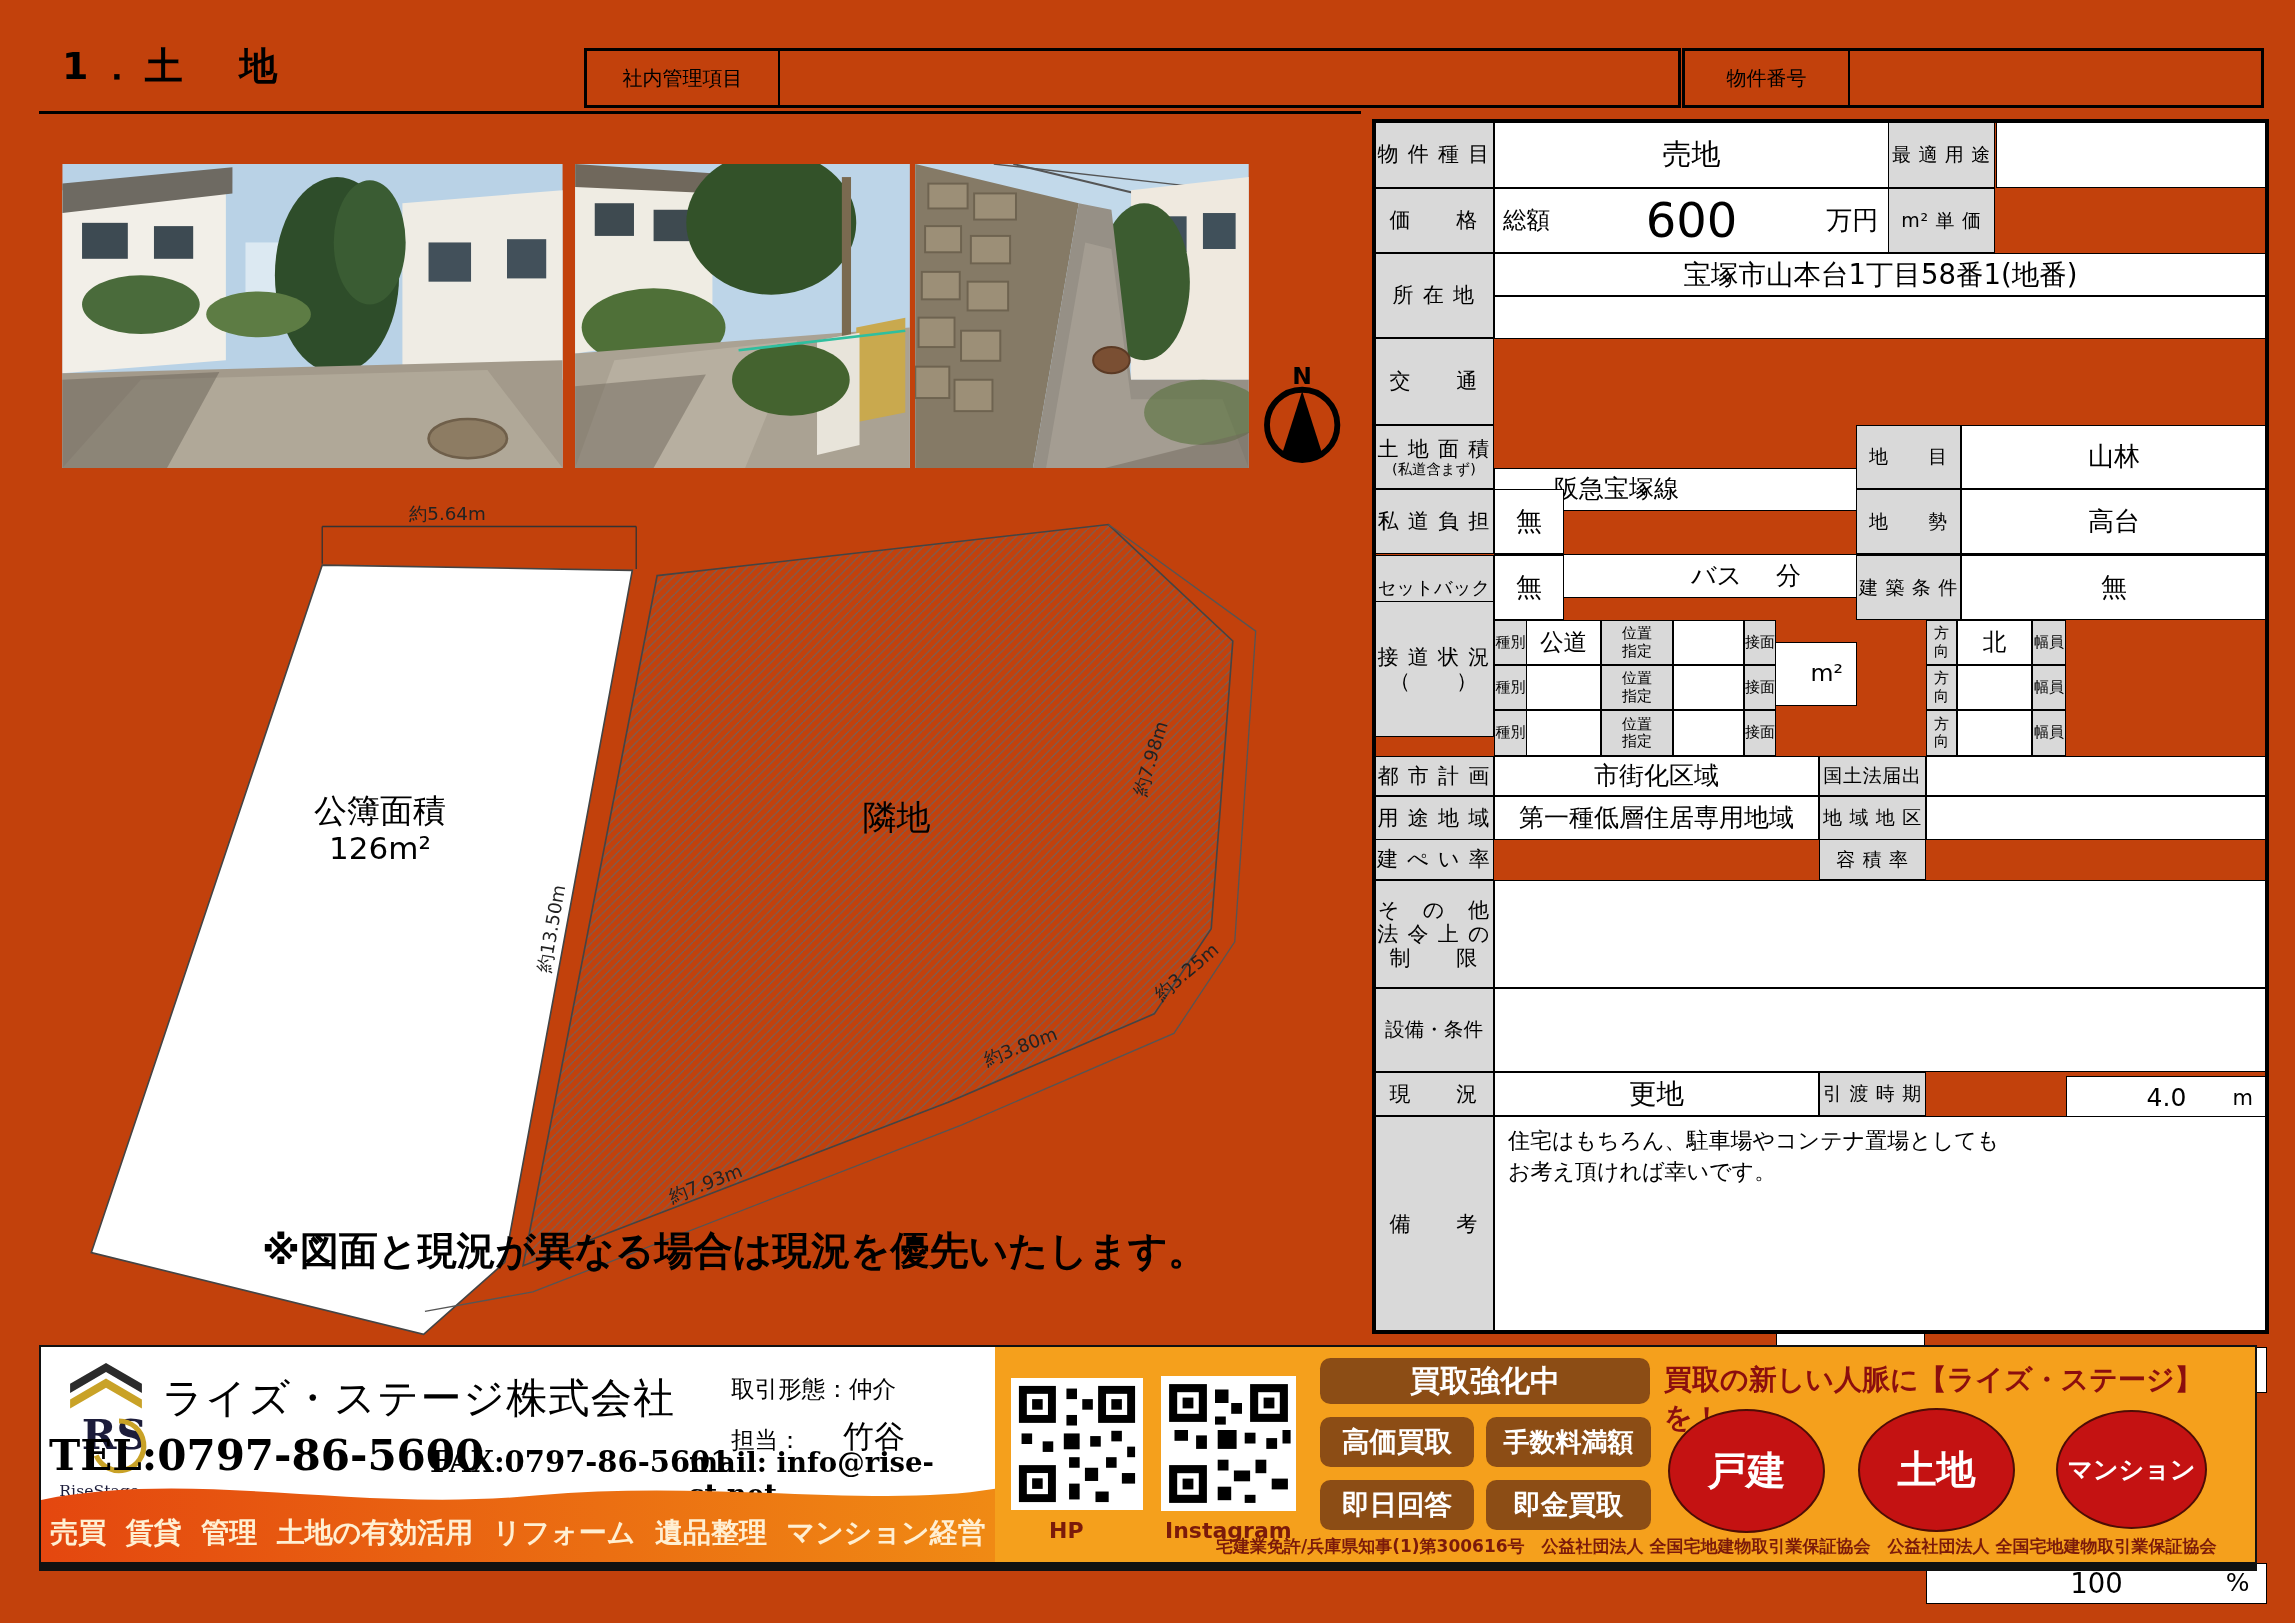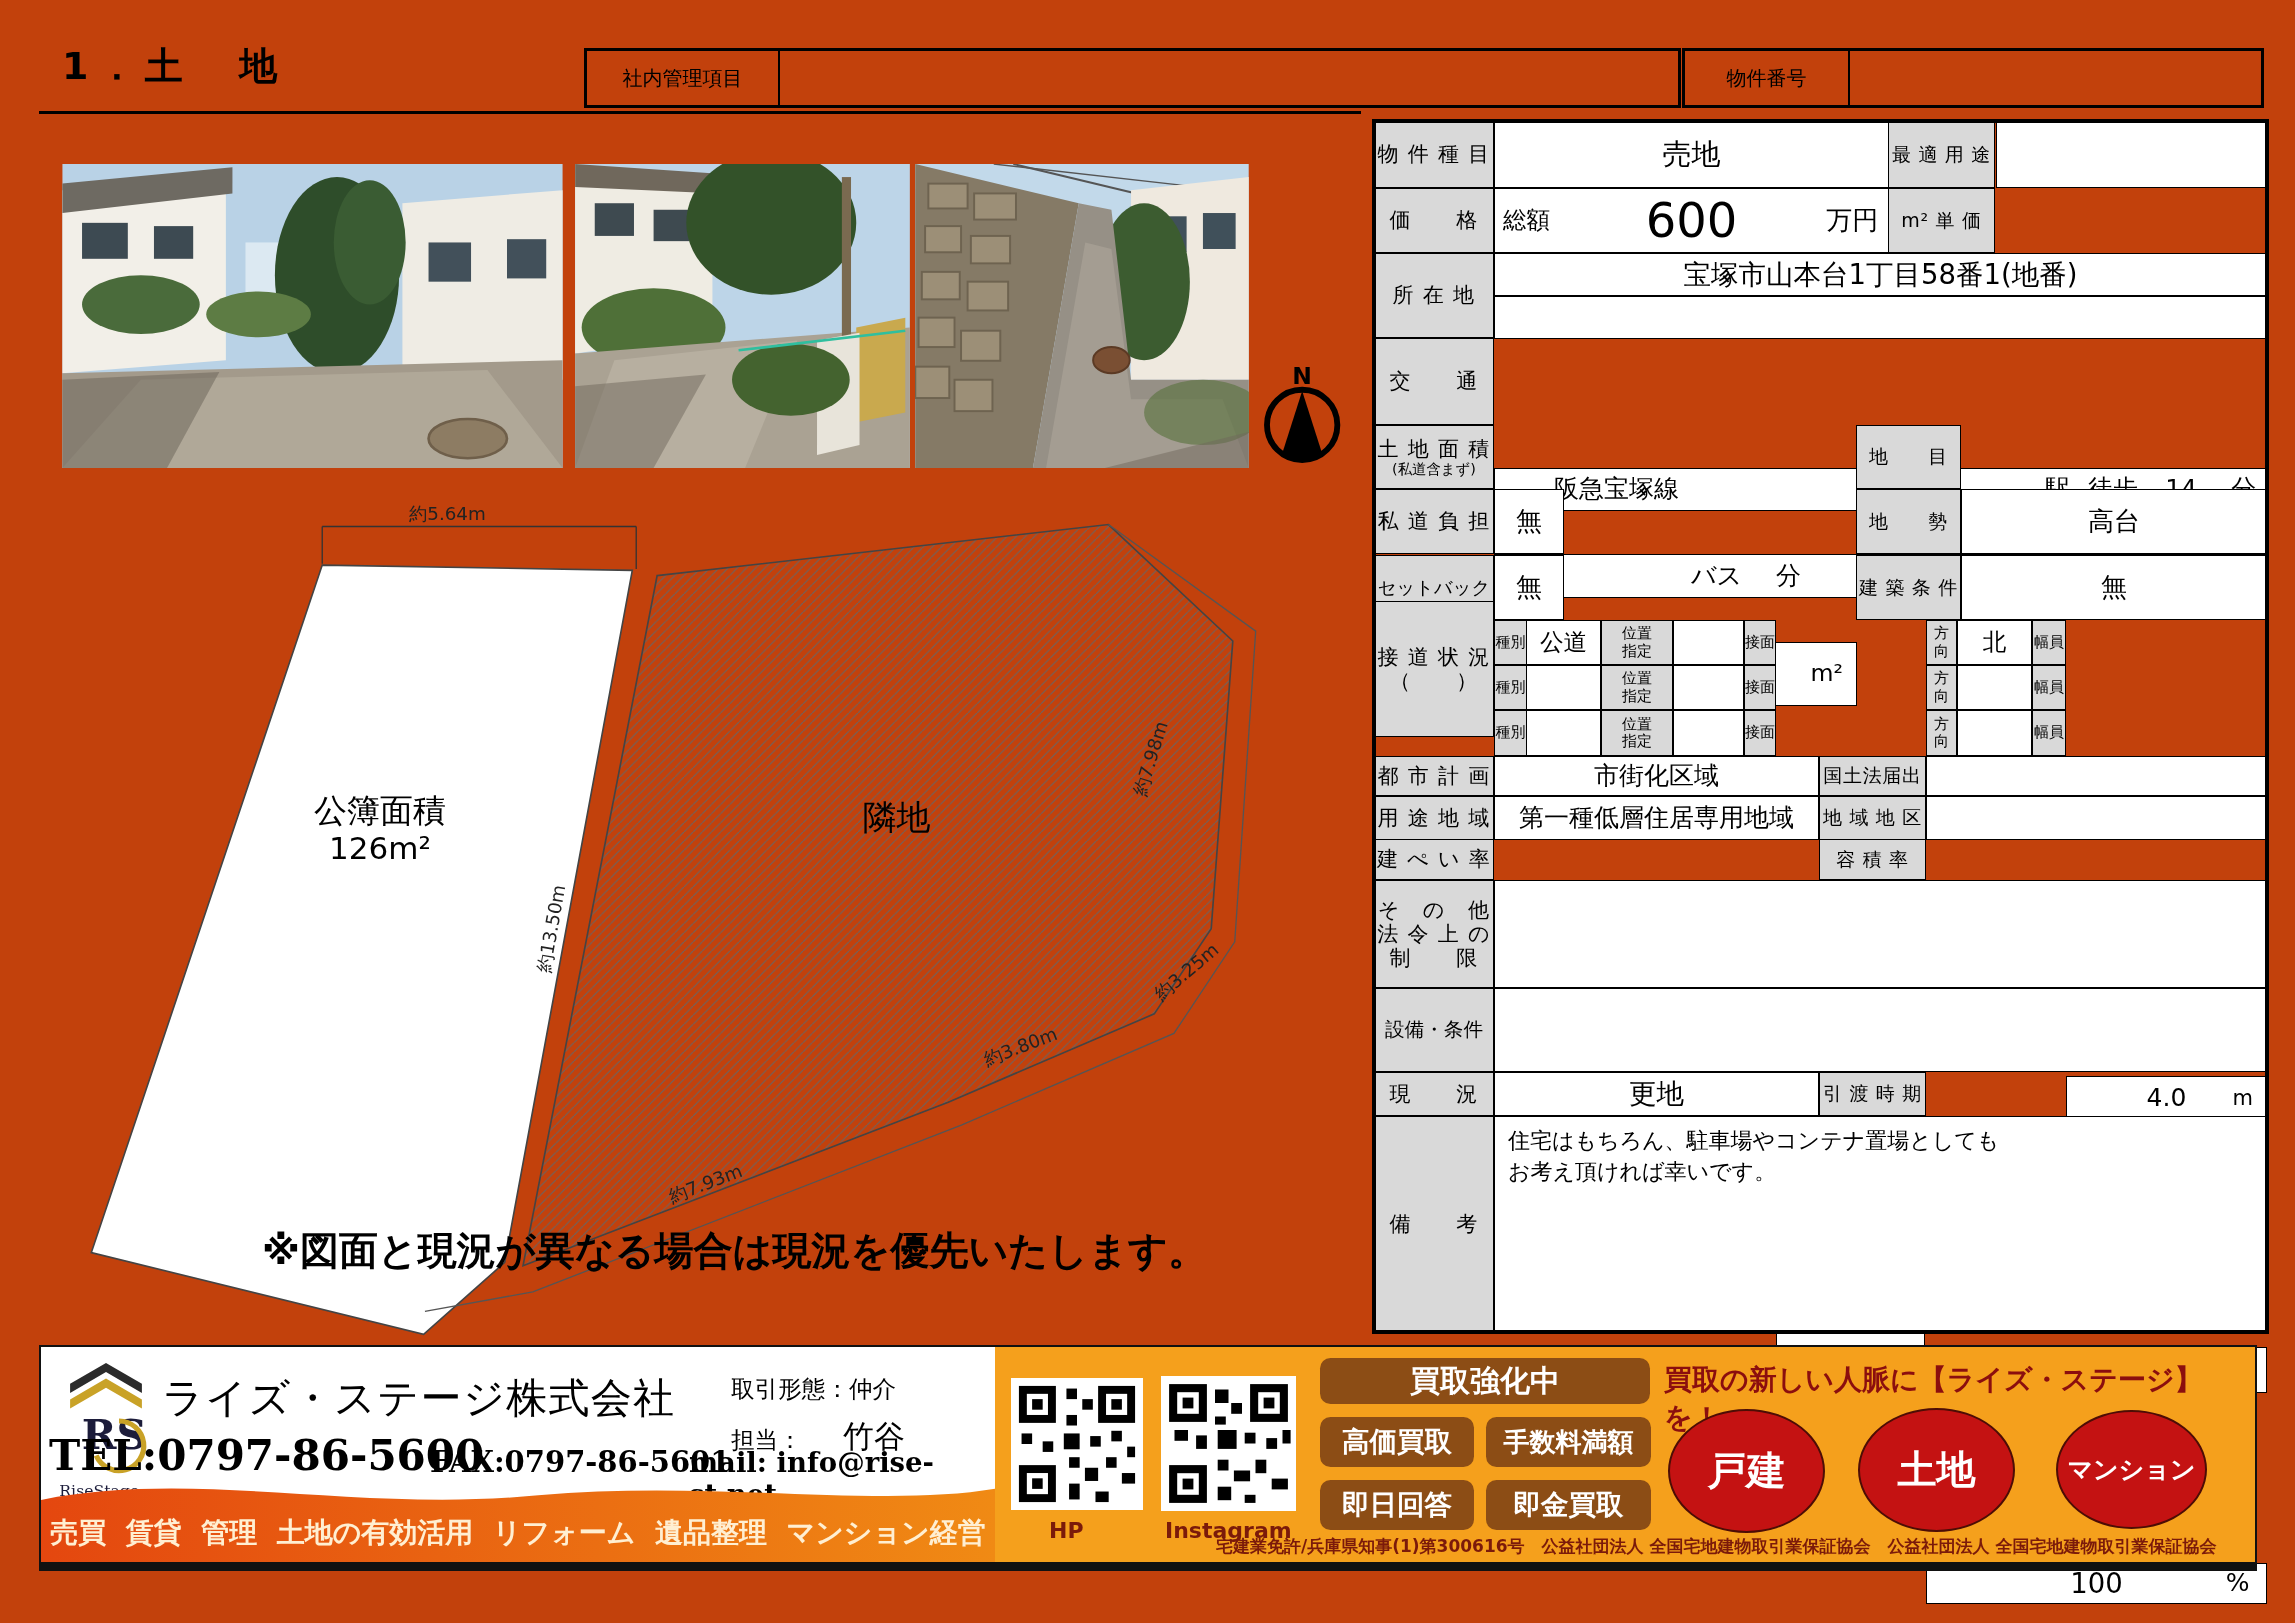--- a/index.html
+++ b/index.html
@@ -192,20 +192,21 @@
 
     <div class="c g" style="left:0;top:304px;width:120px;height:64px;flex-direction:column;">
       <span class="lab">土 地 面 積</span>
       <span style="font-size:14.4px;">(私道含まず)</span>
     </div>
     <div class="c relcell" style="left:120px;top:304px;width:363px;height:64px;">
       <span class="incell" style="left:0;right:0;justify-content:center;font-size:29px;">126</span>
       <span class="incell" style="right:13px;font-size:23.6px;">m²</span>
     </div>
     <div class="c g lab2" style="left:482px;top:304px;width:105px;height:64px;">地　　目</div>
+    <div class="c val" style="left:587px;top:304px;width:306px;height:64px;">山林</div>
 
     <div class="c g lab" style="left:0;top:368px;width:120px;height:65px;">私 道 負 担</div>
     <div class="c val" style="left:120px;top:368px;width:70px;height:65px;">無</div>
     <div class="c relcell" style="left:190px;top:368px;width:292px;height:65px;">
       <span class="incell" style="right:13px;font-size:23.6px;">m²</span>
     </div>
     <div class="c g lab2" style="left:482px;top:368px;width:105px;height:65px;">地　　勢</div>
     <div class="c val" style="left:587px;top:368px;width:306px;height:65px;">高台</div>
 
     <div class="c g" style="left:0;top:434px;width:120px;height:65px;font-size:18.3px;">セットバック</div>

